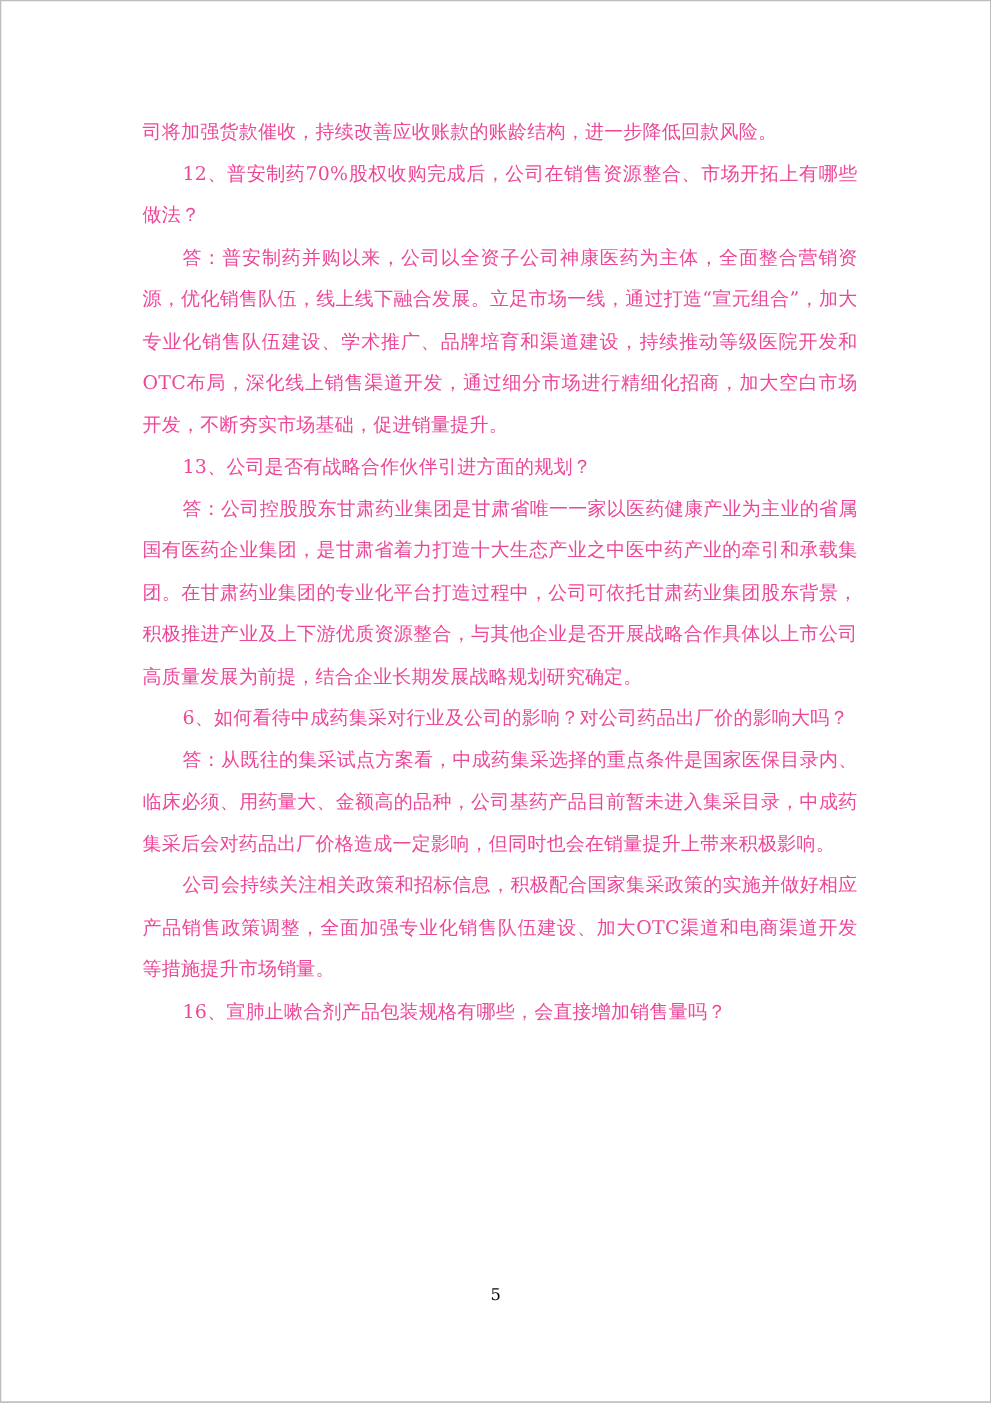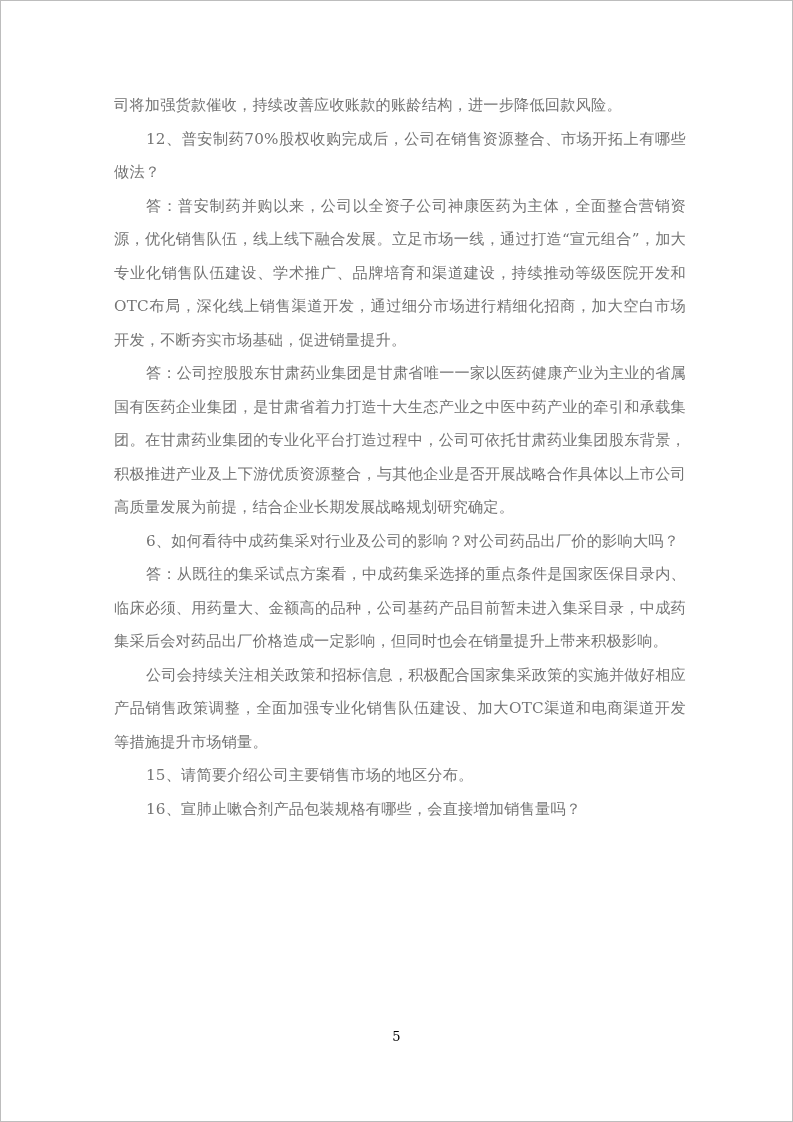--- a/index.html
+++ b/index.html
@@ -20,21 +20,21 @@
   .content {
     position: absolute;
     left: 113px;
     top: 88px;
     width: 572px;
   }
   .para {
     font-family: "DejaVu Serif", "Liberation Serif", serif;
     font-size: 15.2px;
     line-height: 33.5px;
-    color: #737373;
+    color: #ec4899;
     text-align: justify;
     text-justify: inter-ideograph;
     margin: 0;
     letter-spacing: 0.2px;
   }
   .para.indent {
     text-indent: 32px;
   }
   .para.q {
     font-weight: normal;
@@ -52,21 +52,21 @@
   }
 </style>
 </head>
 <body>
 
 <div class="page">
   <div class="content">
     <p class="para">司将加强货款催收，持续改善应收账款的账龄结构，进一步降低回款风险。</p>
     <p class="para q">12、普安制药70%股权收购完成后，公司在销售资源整合、市场开拓上有哪些做法？</p>
     <p class="para indent">答：普安制药并购以来，公司以全资子公司神康医药为主体，全面整合营销资源，优化销售队伍，线上线下融合发展。立足市场一线，通过打造“宣元组合”，加大专业化销售队伍建设、学术推广、品牌培育和渠道建设，持续推动等级医院开发和OTC布局，深化线上销售渠道开发，通过细分市场进行精细化招商，加大空白市场开发，不断夯实市场基础，促进销量提升。</p>
+    <p class="para q">13、公司是否有战略合作伙伴引进方面的规划？</p>
     <p class="para indent">答：公司控股股东甘肃药业集团是甘肃省唯一一家以医药健康产业为主业的省属国有医药企业集团，是甘肃省着力打造十大生态产业之中医中药产业的牵引和承载集团。在甘肃药业集团的专业化平台打造过程中，公司可依托甘肃药业集团股东背景，积极推进产业及上下游优质资源整合，与其他企业是否开展战略合作具体以上市公司高质量发展为前提，结合企业长期发展战略规划研究确定。</p>
     <p class="para q">6、如何看待中成药集采对行业及公司的影响？对公司药品出厂价的影响大吗？</p>
     <p class="para indent">答：从既往的集采试点方案看，中成药集采选择的重点条件是国家医保目录内、临床必须、用药量大、金额高的品种，公司基药产品目前暂未进入集采目录，中成药集采后会对药品出厂价格造成一定影响，但同时也会在销量提升上带来积极影响。</p>
     <p class="para indent">公司会持续关注相关政策和招标信息，积极配合国家集采政策的实施并做好相应产品销售政策调整，全面加强专业化销售队伍建设、加大OTC渠道和电商渠道开发等措施提升市场销量。</p>
-    <p class="para q">15、请简要介绍公司主要销售市场的地区分布。</p>
     <p class="para q">16、宣肺止嗽合剂产品包装规格有哪些，会直接增加销售量吗？</p>
   </div>
   <div class="page-number">5</div>
 </div>
 
 </body></html>

